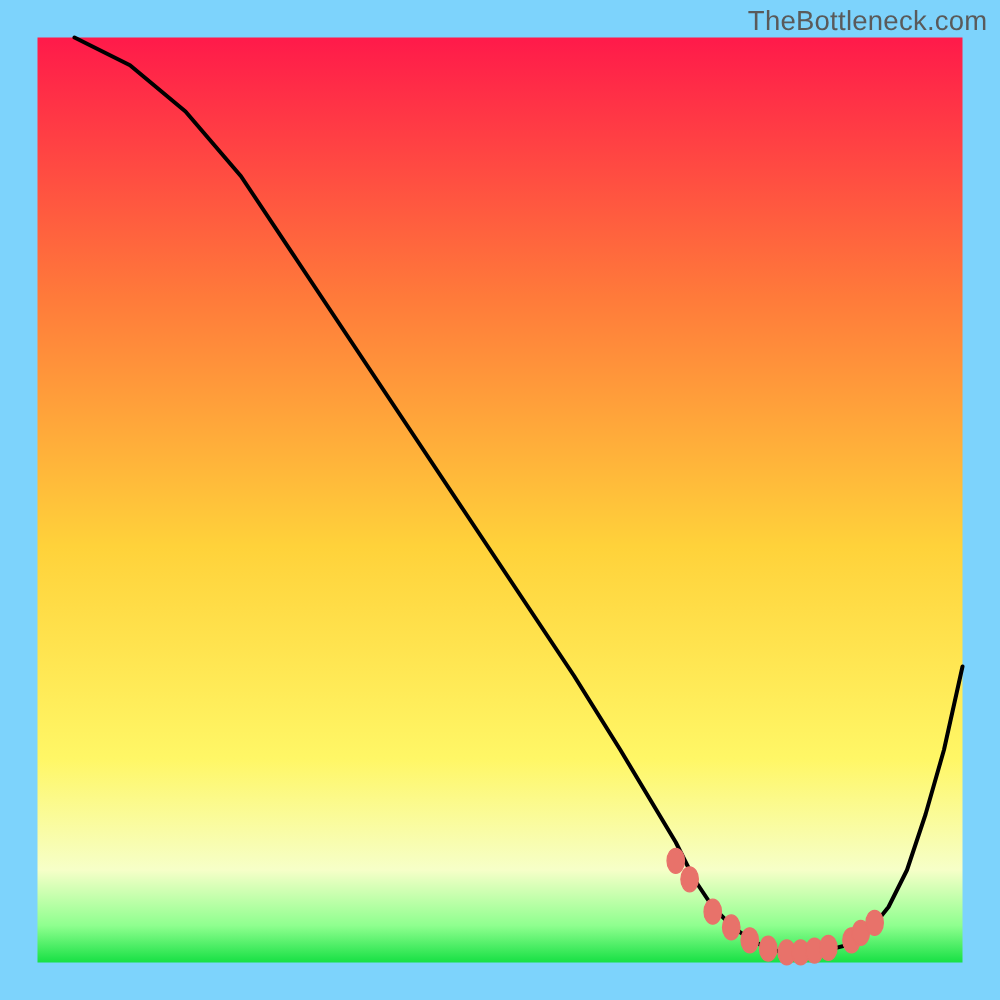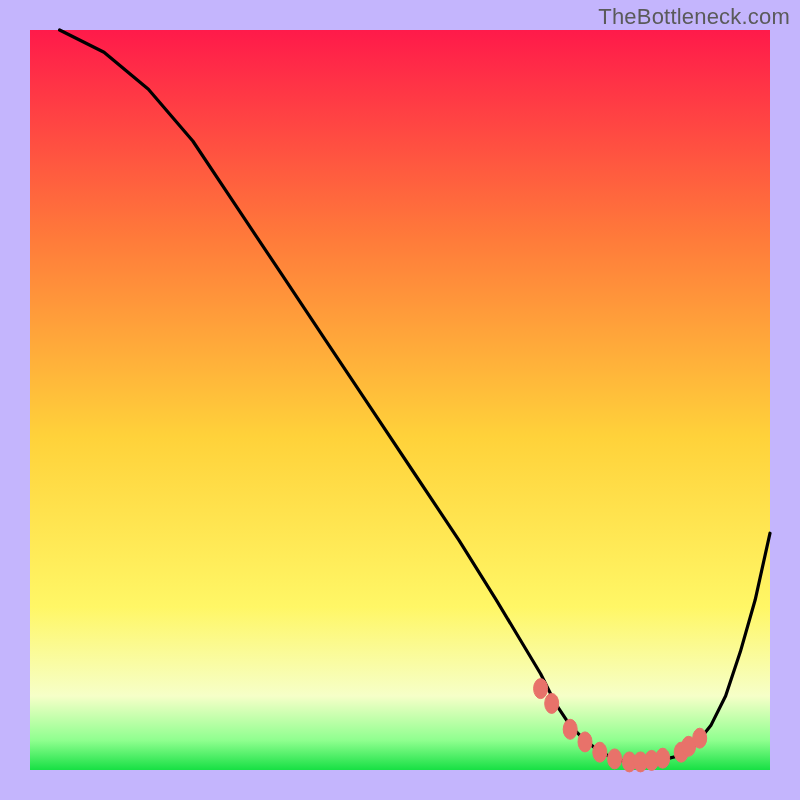--- a/index.html
+++ b/index.html
@@ -8,21 +8,21 @@
     width: 800px;
     height: 800px;
     overflow: hidden;
     background: #000;
     font-family: Arial, Helvetica, sans-serif;
   }
   .frame {
     position: relative;
     width: 800px;
     height: 800px;
-    background: #c4b5fd;
+    background: #7dd3fc;
   }
   .watermark {
     position: absolute;
     top: 4px;
     right: 10px;
     color: #5a5a5a;
     font-size: 22px;
     font-weight: 500;
     letter-spacing: 0.2px;
     z-index: 10;

